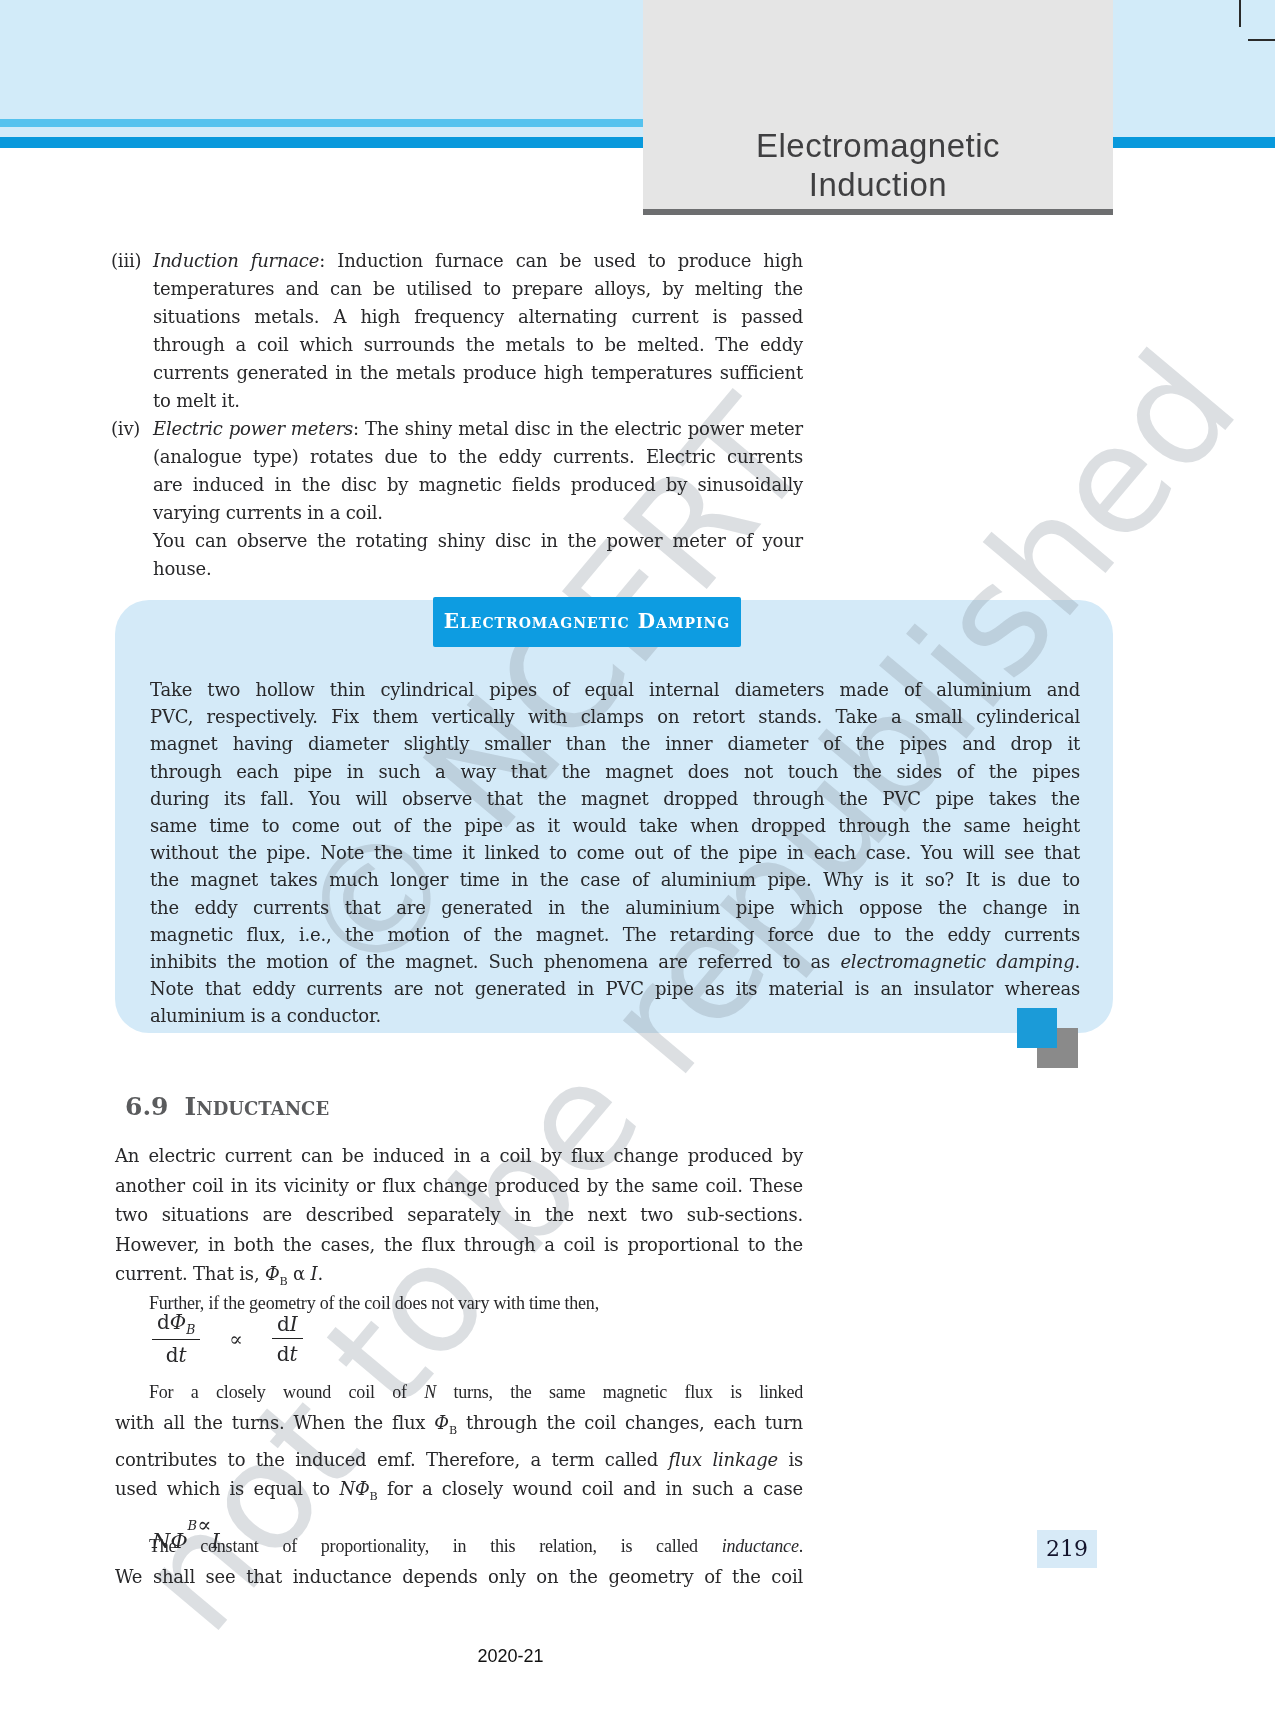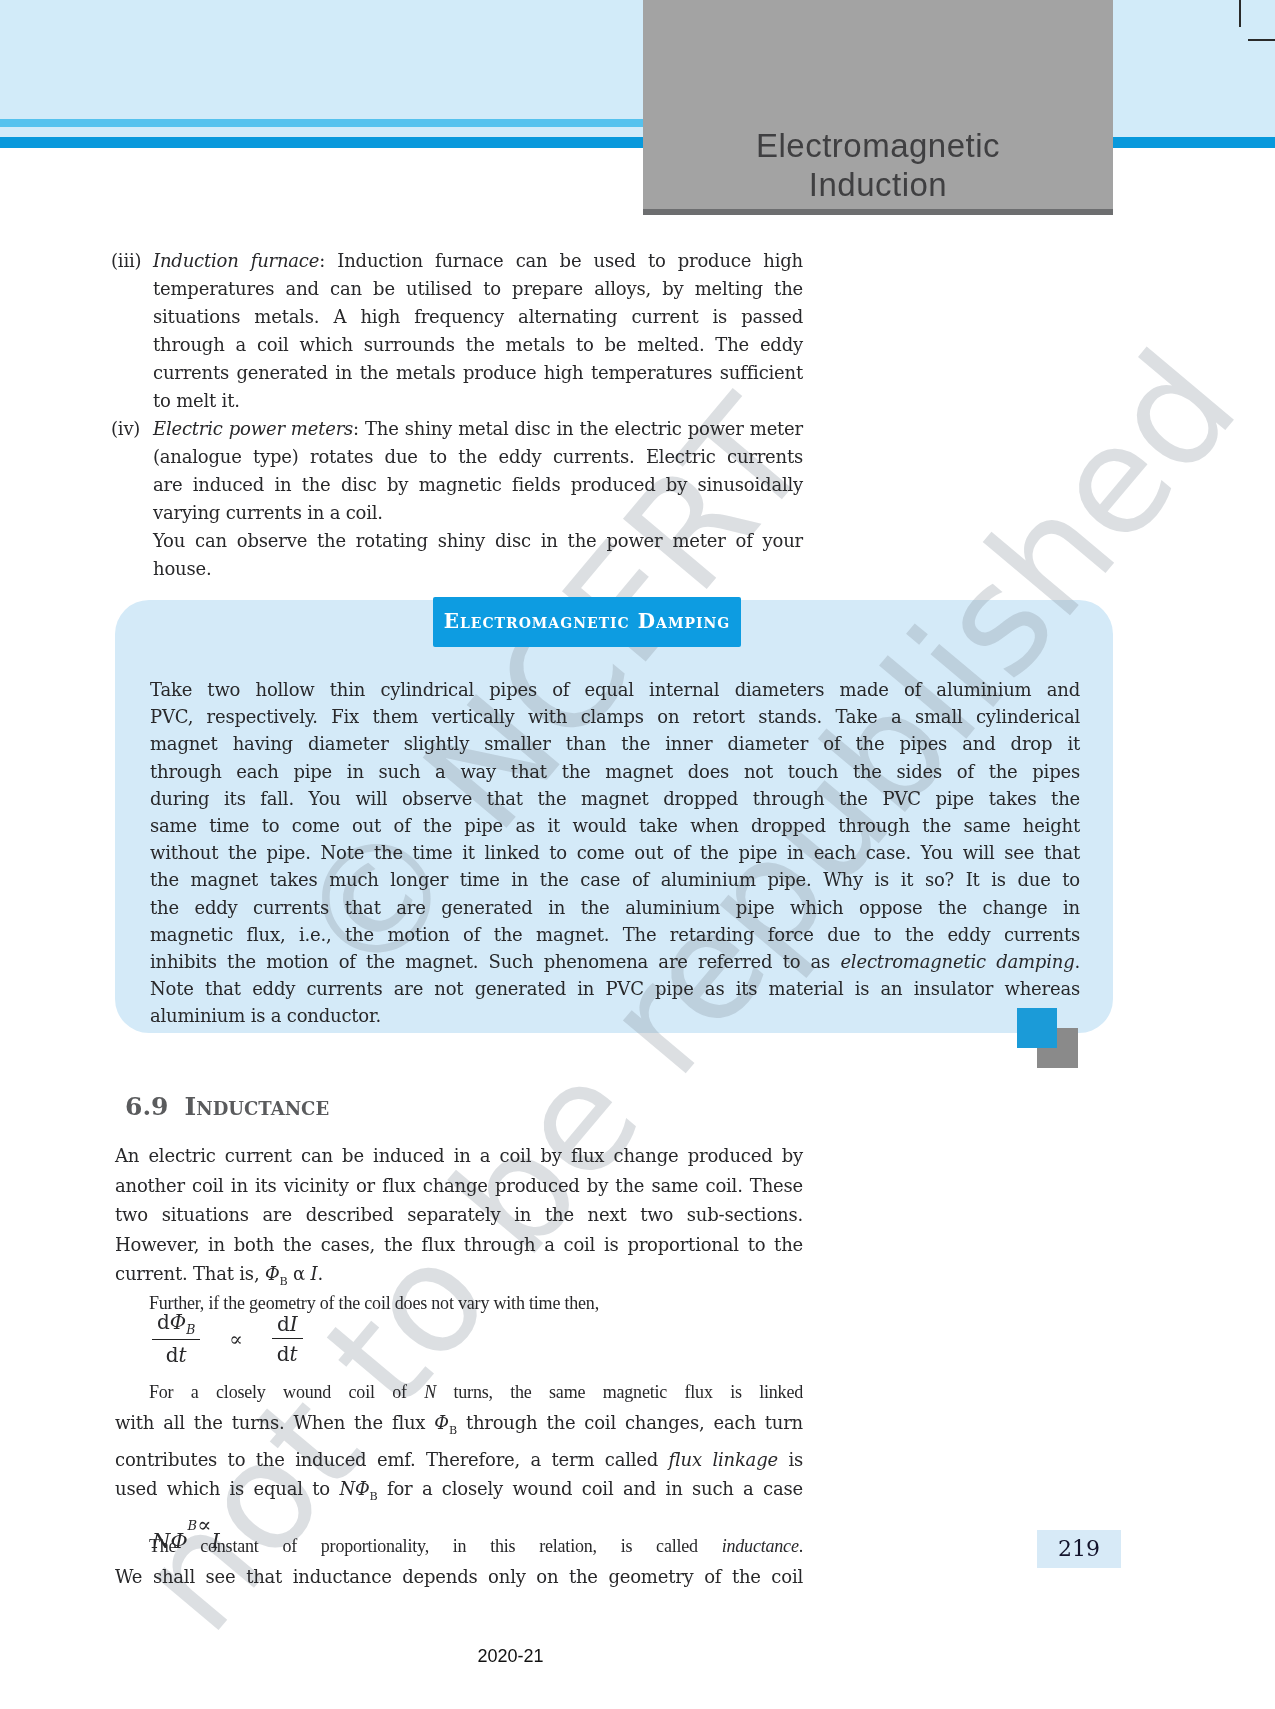--- a/index.html
+++ b/index.html
@@ -5,21 +5,21 @@
   html,body{margin:0;padding:0;background:#ffffff;}
   .page{position:relative;width:1275px;height:1709px;background:#ffffff;overflow:hidden;
         font-family:"DejaVu Serif", serif;color:#28282a;}
 
   
   .band-light{position:absolute;left:0;top:0;width:1275px;height:137px;background:#d2ebf9;z-index:0;}
   .stripe-mid{position:absolute;left:0;top:119px;width:643px;height:8px;background:#55c2ee;z-index:1;}
   .stripe-dark{position:absolute;left:0;top:137px;width:1275px;height:11px;background:#0899dc;z-index:1;}
 
   
-  .header-box{position:absolute;left:643px;top:0;width:470px;height:209px;background:#a3a3a3;z-index:2;}
+  .header-box{position:absolute;left:643px;top:0;width:470px;height:209px;background:#e5e5e5;z-index:2;}
   .header-bar{position:absolute;left:643px;top:209px;width:470px;height:6px;background:#6d6e70;z-index:2;}
   .header-title{position:absolute;left:0;top:126px;width:100%;text-align:center;
       font-family:"Liberation Sans", sans-serif;font-weight:400;font-size:33px;line-height:39px;
       color:#3f3f41;letter-spacing:0.5px;}
 
   
   .crop-v{position:absolute;left:1239px;top:0;width:2px;height:27px;background:#2a2a2a;z-index:3;}
   .crop-h{position:absolute;left:1248px;top:39px;width:27px;height:2px;background:#2a2a2a;z-index:3;}
 
   
@@ -71,21 +71,21 @@
   
   .formula{position:absolute;left:152px;z-index:4;font-size:20px;display:flex;align-items:center;}
   #formula1{top:1310px;gap:27px;}
   #formula2{top:1497px;font-size:21px;}
   .frac{display:inline-flex;flex-direction:column;align-items:center;}
   .frac .num{padding:0 5px 2px 5px;border-bottom:1.5px solid #222;}
   .frac .den{padding-top:3px;}
   .prop{font-size:20px;padding:0 2px;}
 
   
-  .page-badge{position:absolute;left:1037px;top:1530px;width:84px;height:38px;background:#d7eaf7;
+  .page-badge{position:absolute;left:1037px;top:1530px;width:60px;height:38px;background:#d7eaf7;
       z-index:4;text-align:center;line-height:38px;font-size:22px;color:#13132b;}
   .footer{position:absolute;left:0;top:1646px;width:1021px;text-align:center;z-index:4;
       font-family:"Liberation Sans", sans-serif;font-size:18px;color:#111111;}
 </style>
 </head>
 <body>
 
 <div class="page">
 
   <div class="band-light"></div>

